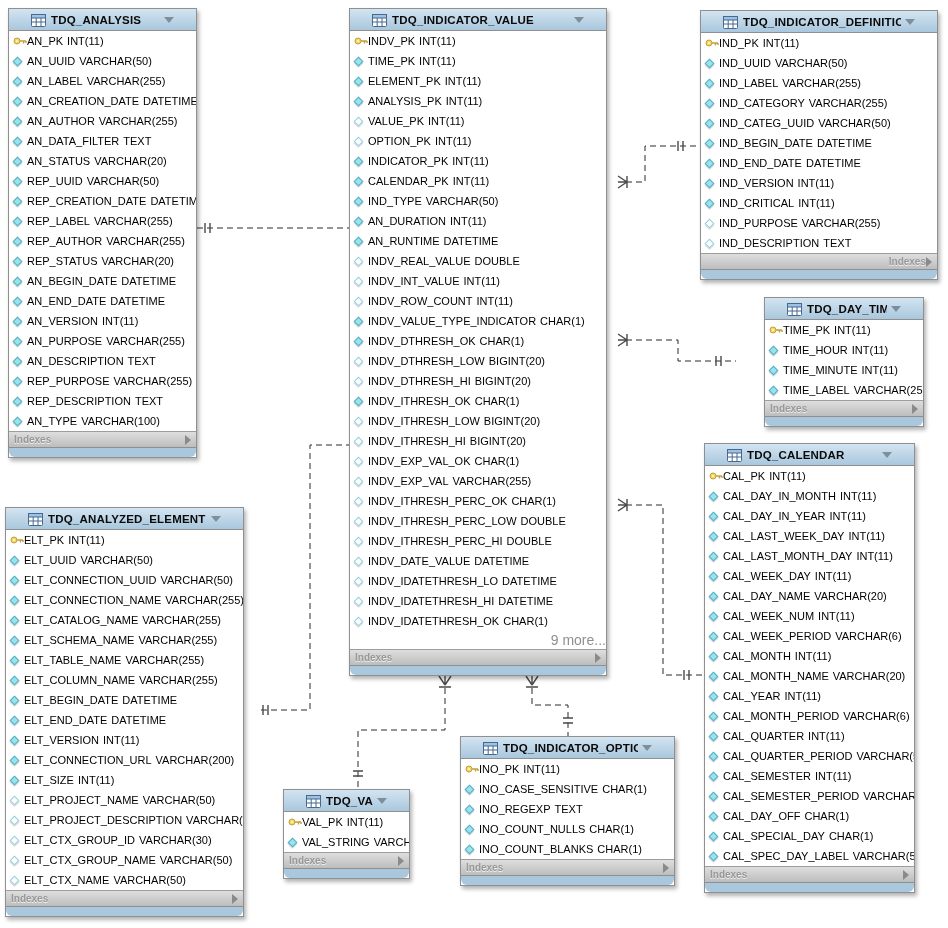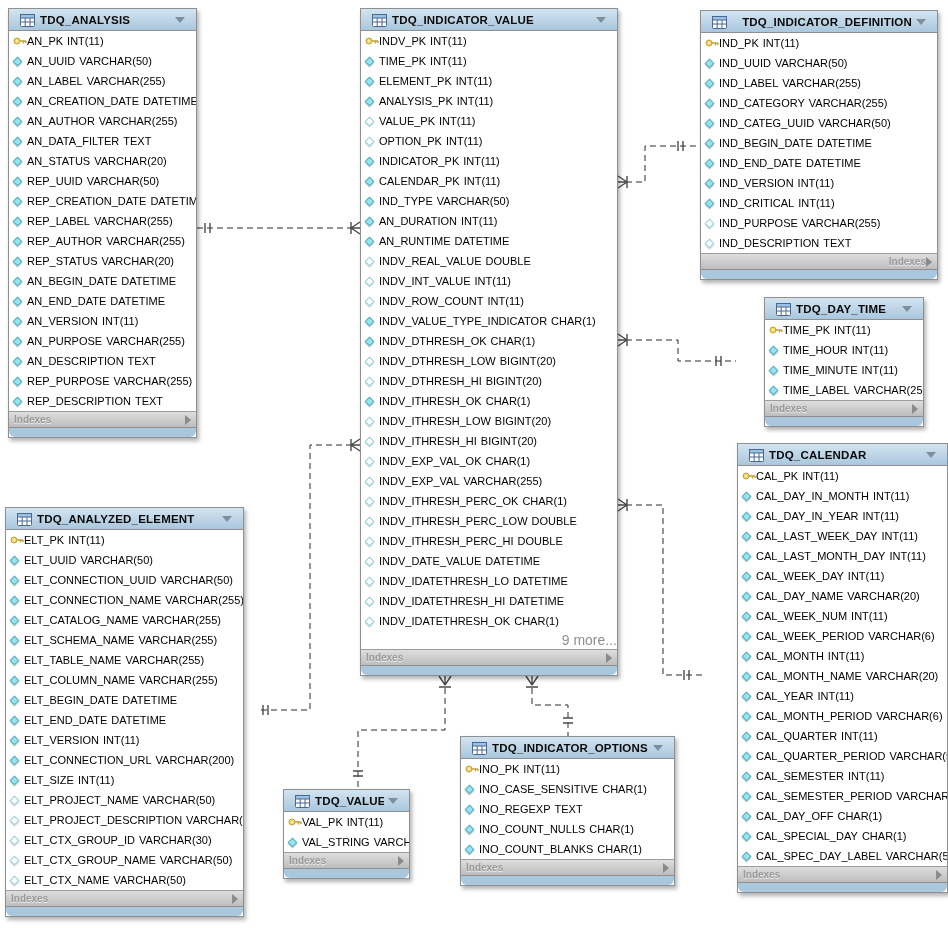--- a/index.html
+++ b/index.html
@@ -3,21 +3,21 @@
 <meta charset="utf-8">
 <style>
   * { box-sizing: border-box; margin: 0; padding: 0; }
   html,body { background:#ffffff; }
   body { font-family:"Liberation Sans", sans-serif; }
   #canvas { position:relative; width:948px; height:928px; background:#ffffff; overflow:hidden; }
   #wires { position:absolute; left:0; top:0; z-index:1; }
 
   .tbl { position:absolute; z-index:2; background:#ffffff; border:1px solid #8f8f8f;
          box-shadow:2px 3px 4px rgba(0,0,0,0.30); }
-  .tbl-hdr { height:22px; display:flex; align-items:center; padding:0 11px;
+  .tbl-hdr { height:22px; display:flex; align-items:center; padding:0 22px;
              background:linear-gradient(#d3e4f1,#a9c7dd);
              border-bottom:1px solid #8f8f8f; cursor:move; }
   .tbl-hdr .ticon { width:15px; height:13px; margin-right:5px; flex:0 0 auto; display:inline-block; }
   .tbl-title { font-size:11.5px; font-weight:bold; color:#0a0a0a; white-space:nowrap;
                overflow:hidden; flex:1 1 auto; letter-spacing:0.2px; }
   .collapse-arrow { width:0; height:0; border-left:5px solid transparent; border-right:5px solid transparent;
                     border-top:6px solid #7e8f9c; flex:0 0 auto; margin-left:4px; }
 
   .row { height:20px; display:flex; align-items:center; padding:0 4px; white-space:nowrap; overflow:hidden; }
   .row .cicon { width:14px; flex:0 0 auto; display:flex; align-items:center; justify-content:flex-start; }
@@ -210,28 +210,35 @@
           <span class="col-name">REP_PURPOSE</span>
           <span class="col-type">VARCHAR(255)</span>
         </div>
         <div class="row">
           <span class="cicon">
             <span class="diamond filled"></span>
           </span>
           <span class="col-name">REP_DESCRIPTION</span>
           <span class="col-type">TEXT</span>
         </div>
+        <div class="row">
+          <span class="cicon">
+            <span class="diamond filled"></span>
+          </span>
+          <span class="col-name">AN_TYPE</span>
+          <span class="col-type">VARCHAR(100)</span>
+        </div>
       </div>
       <div class="tbl-foot">
         <span class="ix-label">Indexes</span>
         <span class="expand-arrow"></span>
       </div>
       <div class="tbl-cap"></div>
     </div>
-    <div class="tbl" style="left: 360px; top: 8px; width: 258px;">
+    <div class="tbl" style="left: 349px; top: 8px; width: 258px;">
       <div class="tbl-hdr">
         <span class="ticon"><svg width="15" height="13" viewBox="0 0 15 13">
             <rect x="0.5" y="0.5" width="14" height="12" rx="1" fill="#ffffff" stroke="#49688f"></rect>
             <rect x="0.5" y="0.5" width="14" height="3.5" fill="#9cc2e5" stroke="#49688f"></rect>
             <path d="M5.2 4 V12.5 M10 4 V12.5 M0.5 8 H14.5" stroke="#49688f" stroke-width="1" fill="none"></path>
           </svg></span>
         <span class="tbl-title">TDQ_INDICATOR_VALUE</span>
         <span class="collapse-arrow"></span>
       </div>
       <div class="tbl-body">
@@ -599,21 +606,21 @@
           <span class="col-name">TIME_LABEL</span>
           <span class="col-type">VARCHAR(255)</span>
         </div>
       </div>
       <div class="tbl-foot">
         <span class="ix-label">Indexes</span>
         <span class="expand-arrow"></span>
       </div>
       <div class="tbl-cap"></div>
     </div>
-    <div class="tbl" style="left: 704px; top: 443px; width: 211px; margin-left: 33px;">
+    <div class="tbl" style="left: 704px; top: 443px; width: 211px;">
       <div class="tbl-hdr">
         <span class="ticon"><svg width="15" height="13" viewBox="0 0 15 13">
             <rect x="0.5" y="0.5" width="14" height="12" rx="1" fill="#ffffff" stroke="#49688f"></rect>
             <rect x="0.5" y="0.5" width="14" height="3.5" fill="#9cc2e5" stroke="#49688f"></rect>
             <path d="M5.2 4 V12.5 M10 4 V12.5 M0.5 8 H14.5" stroke="#49688f" stroke-width="1" fill="none"></path>
           </svg></span>
         <span class="tbl-title">TDQ_CALENDAR</span>
         <span class="collapse-arrow"></span>
       </div>
       <div class="tbl-body">

